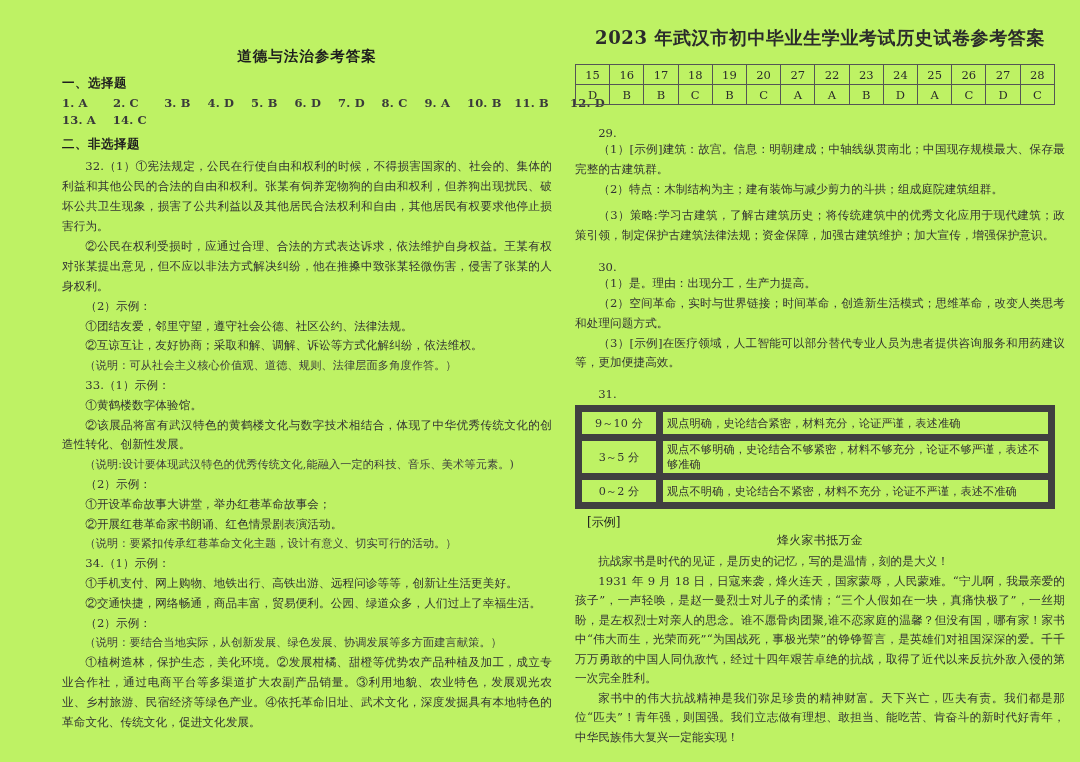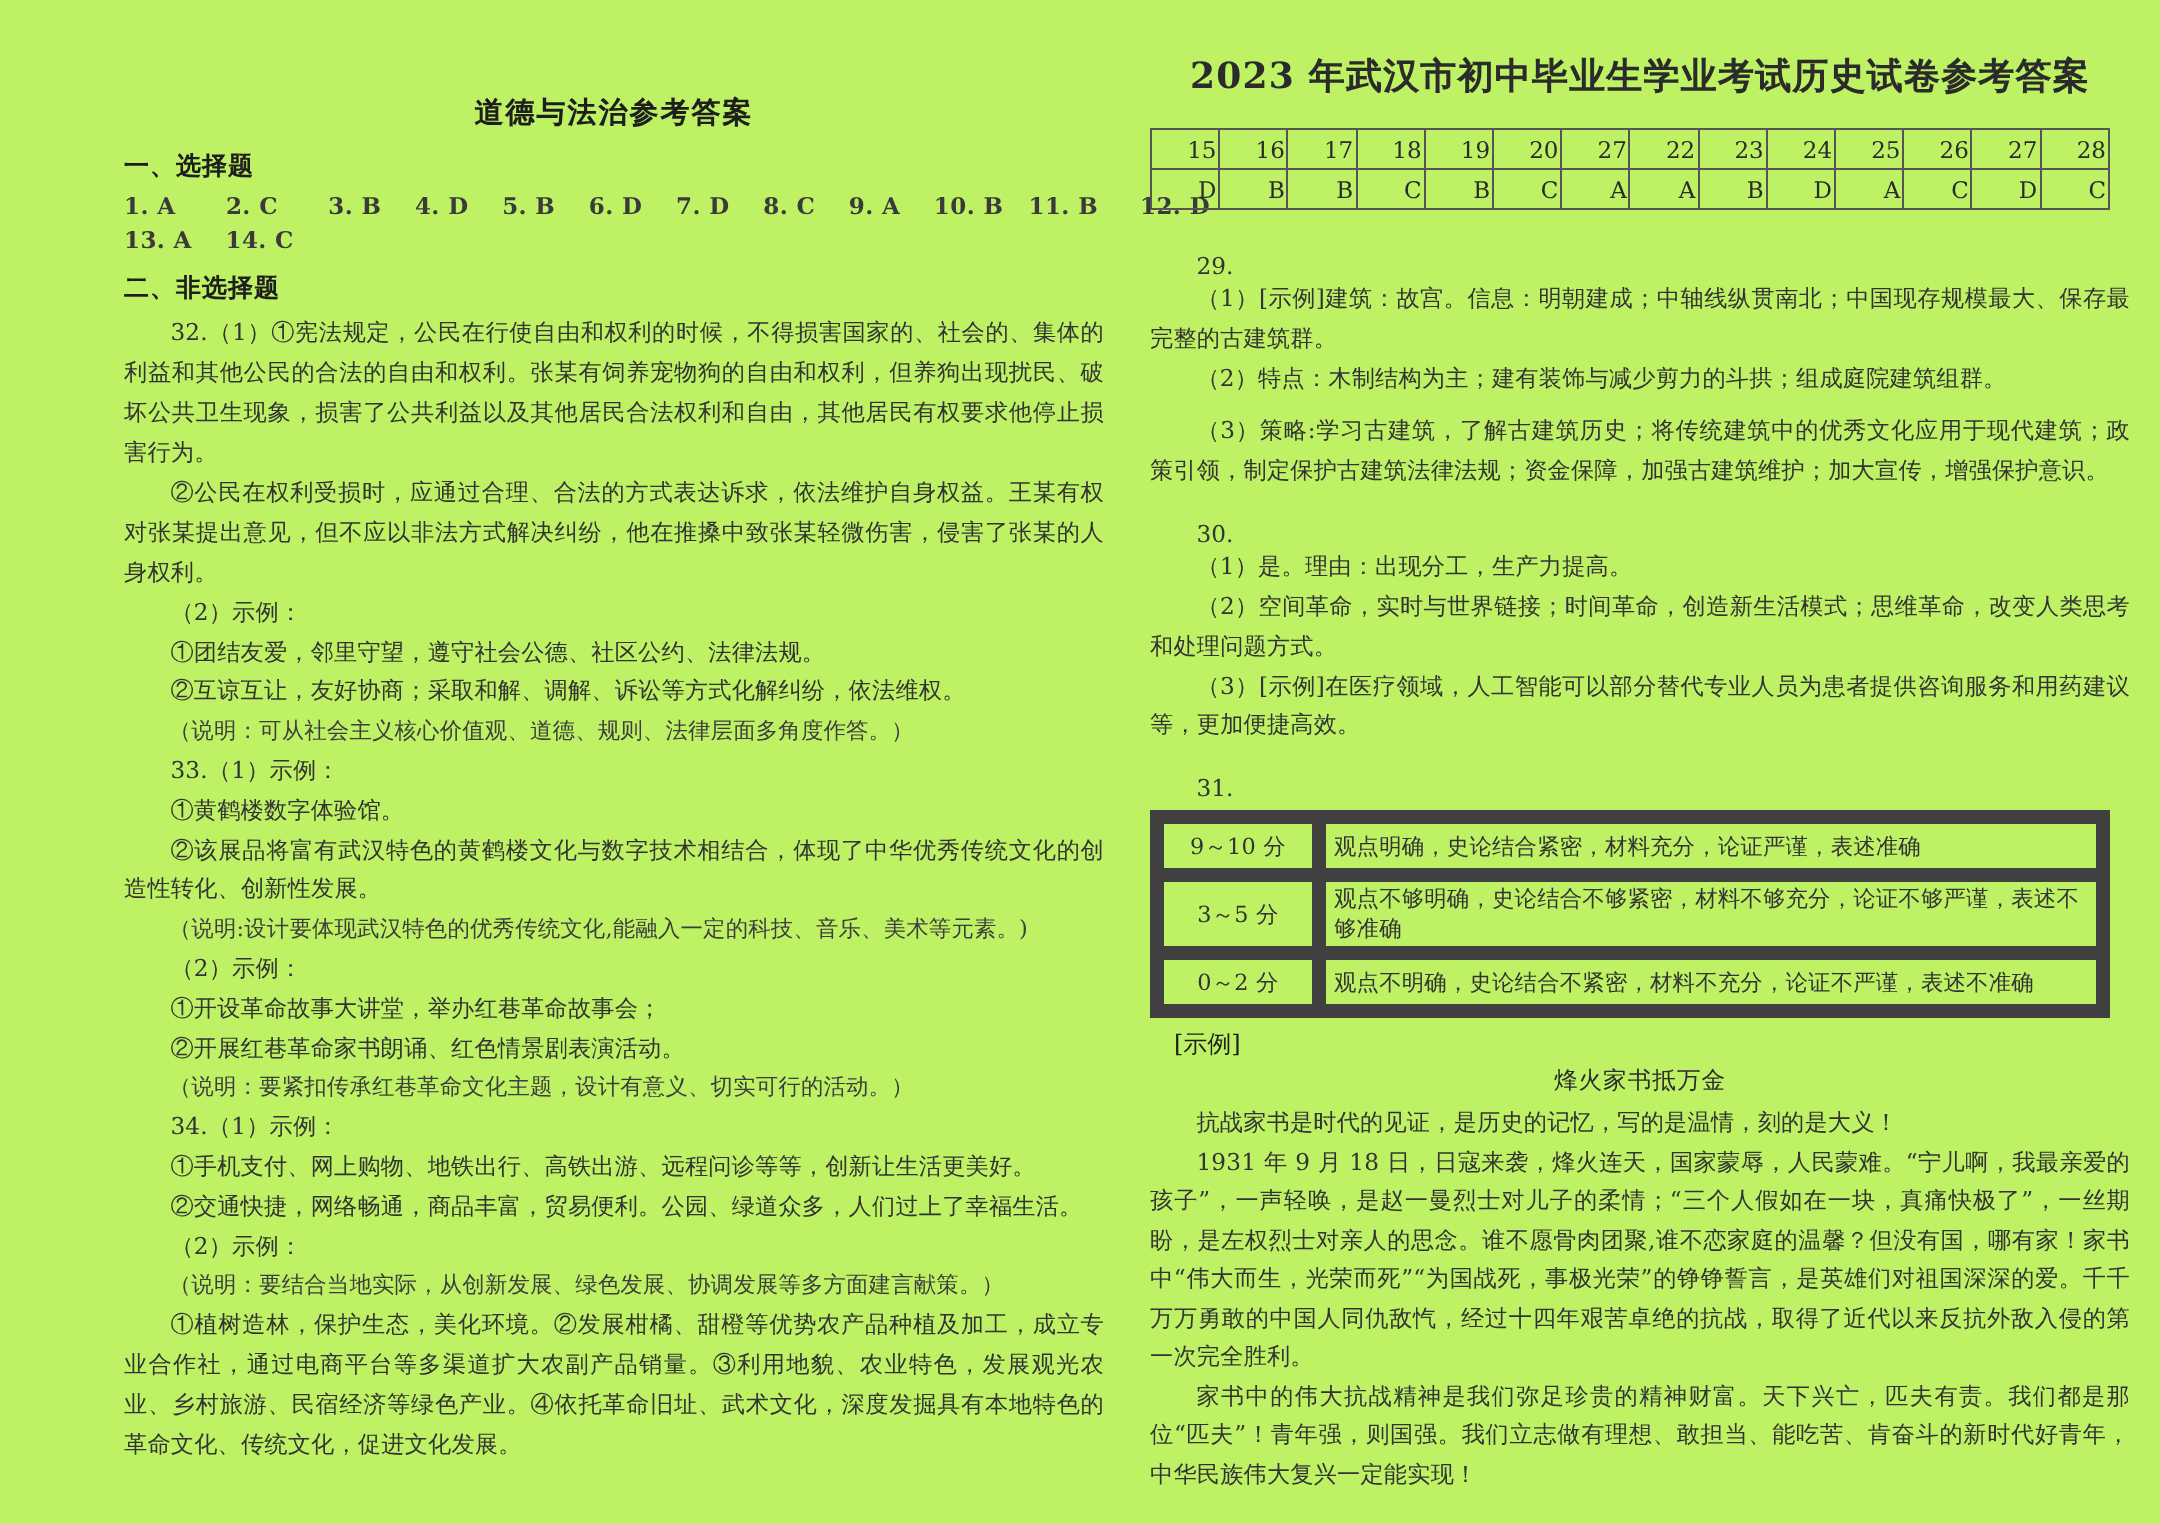--- a/index.html
+++ b/index.html
@@ -82,21 +82,21 @@
 
   
   .ans-table {
     border-collapse: collapse;
     margin: 14px 0 0 0;
     width: 480px;
     table-layout: fixed;
   }
   .ans-table td {
     border: 1px solid #555;
-    text-align: right;
+    text-align: center;
     font-size: 11.5px;
     height: 17px;
     color: #2b2b2b;
     font-family: "DejaVu Serif", "Liberation Serif", serif;
   }
 
   
   .rubric-table {
     border-collapse: collapse;
     margin: 4px 0 0 0;

